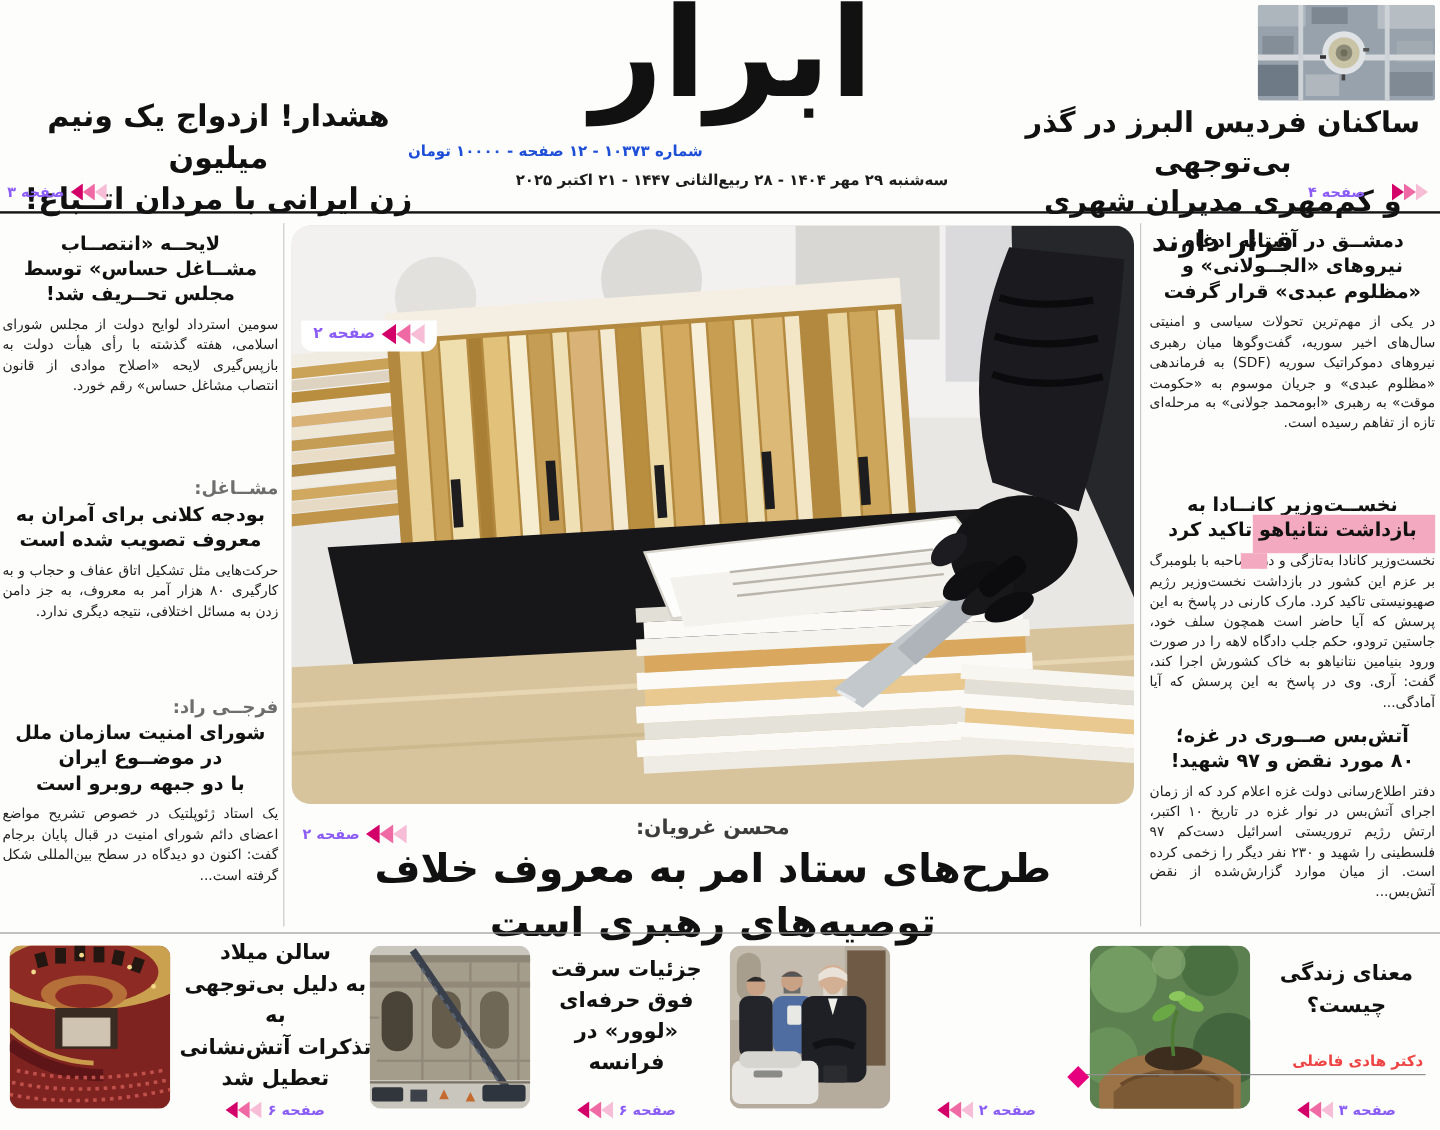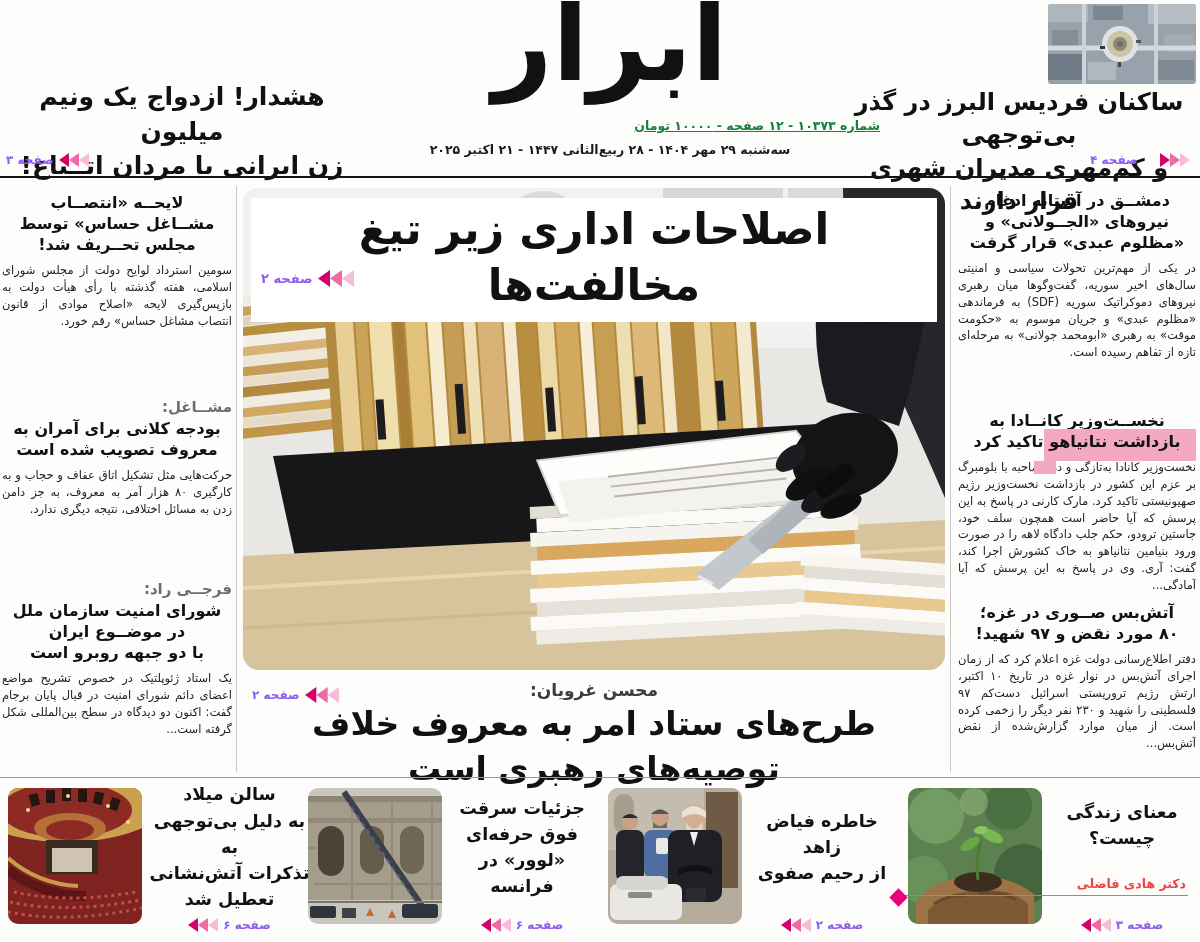--- a/index.html
+++ b/index.html
@@ -3,21 +3,21 @@
 <meta charset="utf-8">
 <style>
   html,body{margin:0;padding:0;background:#e7e7e7;}
   #page{position:relative;width:1200px;height:942px;background:#fdfdfc;margin:0 auto;
         font-family:"DejaVu Sans",sans-serif;direction:rtl;overflow:hidden;color:#111;}
   .abs{position:absolute;}
   .pre{white-space:pre-line;}
   
   .logo{left:430px;top:-14px;width:360px;text-align:center;font-size:104px;font-weight:700;
         line-height:1.12;letter-spacing:-2px;}
-  .issue{left:340px;top:118px;width:540px;text-align:right;font-size:12.5px;font-weight:600;color:#15803d;text-decoration:underline;}
+  .issue{left:340px;top:118px;width:540px;text-align:left;font-size:12.5px;font-weight:600;color:#1d4ed8;}
   .dateline{left:340px;top:142px;width:540px;text-align:center;font-size:12.5px;font-weight:600;color:#1c1c1c;}
   .top-rule{left:0;top:176px;width:1200px;height:2px;background:#151515;}
   .tl-head{left:4px;top:80px;width:356px;text-align:center;font-size:25px;font-weight:800;line-height:1.38;}
   .tr-photo{left:1048px;top:4px;width:148px;height:80px;border-radius:3px;overflow:hidden;}
   .tr-head{left:842px;top:86px;width:354px;text-align:center;font-size:24px;font-weight:800;line-height:1.38;}
   
   .marker{display:flex;direction:ltr;align-items:center;gap:5px;font-size:12px;font-weight:700;color:#8b5cf6;}
   .chev{display:block;}
   
   .vsep{top:186px;width:1px;height:586px;background:#c9c9c9;}
@@ -207,21 +207,20 @@
 
       <path d="M598 18 Q556 120 584 214 L656 238 Q686 140 694 28 Z" fill="#1b1b1f"></path>
       <path d="M590 60 Q620 70 668 62 M586 92 Q622 104 672 94 M584 124 Q624 138 676 126" stroke="#0b0b0d" stroke-width="6" fill="none"></path>
       <ellipse cx="602" cy="268" rx="54" ry="42" fill="#141417" transform="rotate(-18 602 268)"></ellipse>
       <ellipse cx="566" cy="296" rx="26" ry="12" fill="#101013" transform="rotate(-30 566 296)"></ellipse>
       <ellipse cx="580" cy="310" rx="24" ry="11" fill="#18181b" transform="rotate(-28 580 310)"></ellipse>
       <ellipse cx="598" cy="318" rx="22" ry="10" fill="#0e0e10" transform="rotate(-24 598 318)"></ellipse>
       <ellipse cx="548" cy="270" rx="18" ry="10" fill="#1d1d21" transform="rotate(-40 548 270)"></ellipse>
       <rect x="570" y="284" width="44" height="17" rx="7" fill="#0c0c0e" transform="rotate(-38 592 292)"></rect>
     </svg>
-    <div class="lead-band">اصلاحات اداری زیر تیغ مخالفت‌ها</div>
     <div class="lead-chip">
       <div class="marker">
         <span>صفحه ۲</span>
         <svg class="chev" width="36" height="17" viewBox="0 0 30 14">
           <polygon points="10,0 0,7 10,14" fill="#d4006a"></polygon>
             <polygon points="20,0 10,7 20,14" fill="#ef6aa5"></polygon>
             <polygon points="30,0 20,7 30,14" fill="#f7bcd6"></polygon>
         </svg>
       </div>
     </div>
@@ -398,22 +397,20 @@
         <path d="M78 34 Q86 48 94 34 L94 44 Q86 52 78 44 Z" fill="#ddd6c8"></path>
         <rect x="60" y="42" width="54" height="72" rx="10" fill="#1e2026"></rect>
         <polygon points="82,44 90,44 86,58" fill="#f0efe9"></polygon>
         <path d="M70 84 Q86 76 104 84" stroke="#101216" stroke-width="6" fill="none"></path>
         <rect x="2" y="96" width="72" height="36" rx="7" fill="#e8e7e3"></rect>
         <rect x="8" y="88" width="52" height="14" rx="7" fill="#d6d5d0"></rect>
         <rect x="20" y="104" width="24" height="6" rx="2" fill="#8a8a86"></rect>
         <rect x="78" y="100" width="20" height="14" rx="2" fill="#2a2c30"></rect>
       </svg>
     </div>
-    <div class="btxt pre">خاطره فیاض زاهد
-از رحیم صفوی</div>
     <div class="marker">
       <svg class="chev" width="30" height="14" viewBox="0 0 30 14">
         <polygon points="10,0 0,7 10,14" fill="#d4006a"></polygon>
           <polygon points="20,0 10,7 20,14" fill="#ef6aa5"></polygon>
           <polygon points="30,0 20,7 30,14" fill="#f7bcd6"></polygon>
       </svg>
       <span>صفحه ۲</span>
     </div>
   </div>
 

